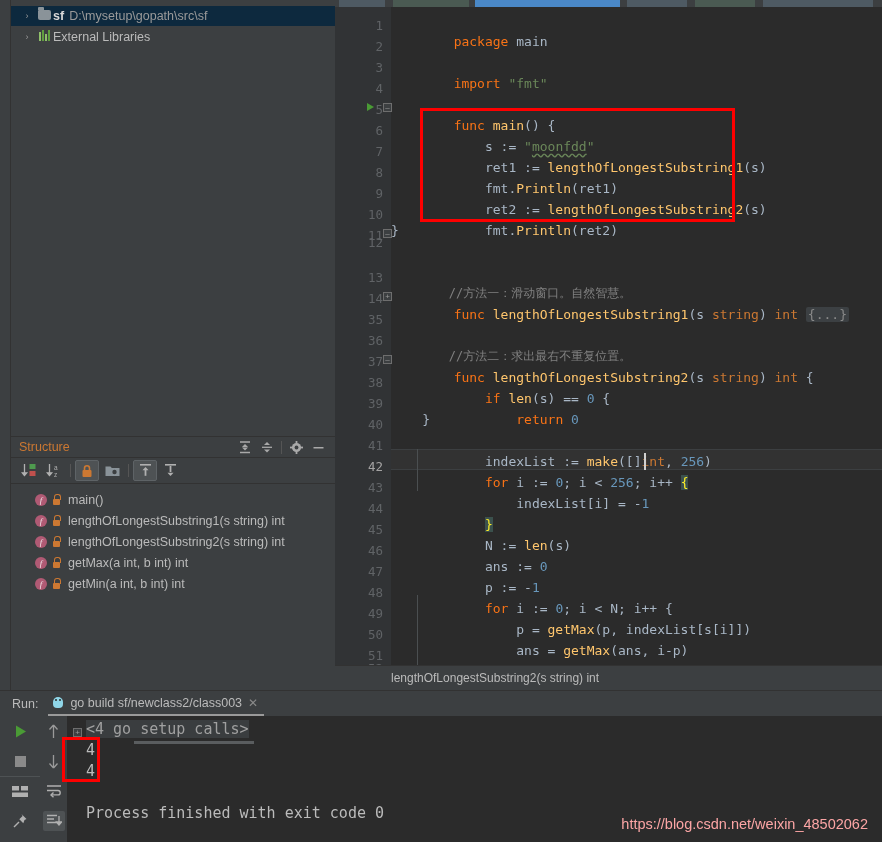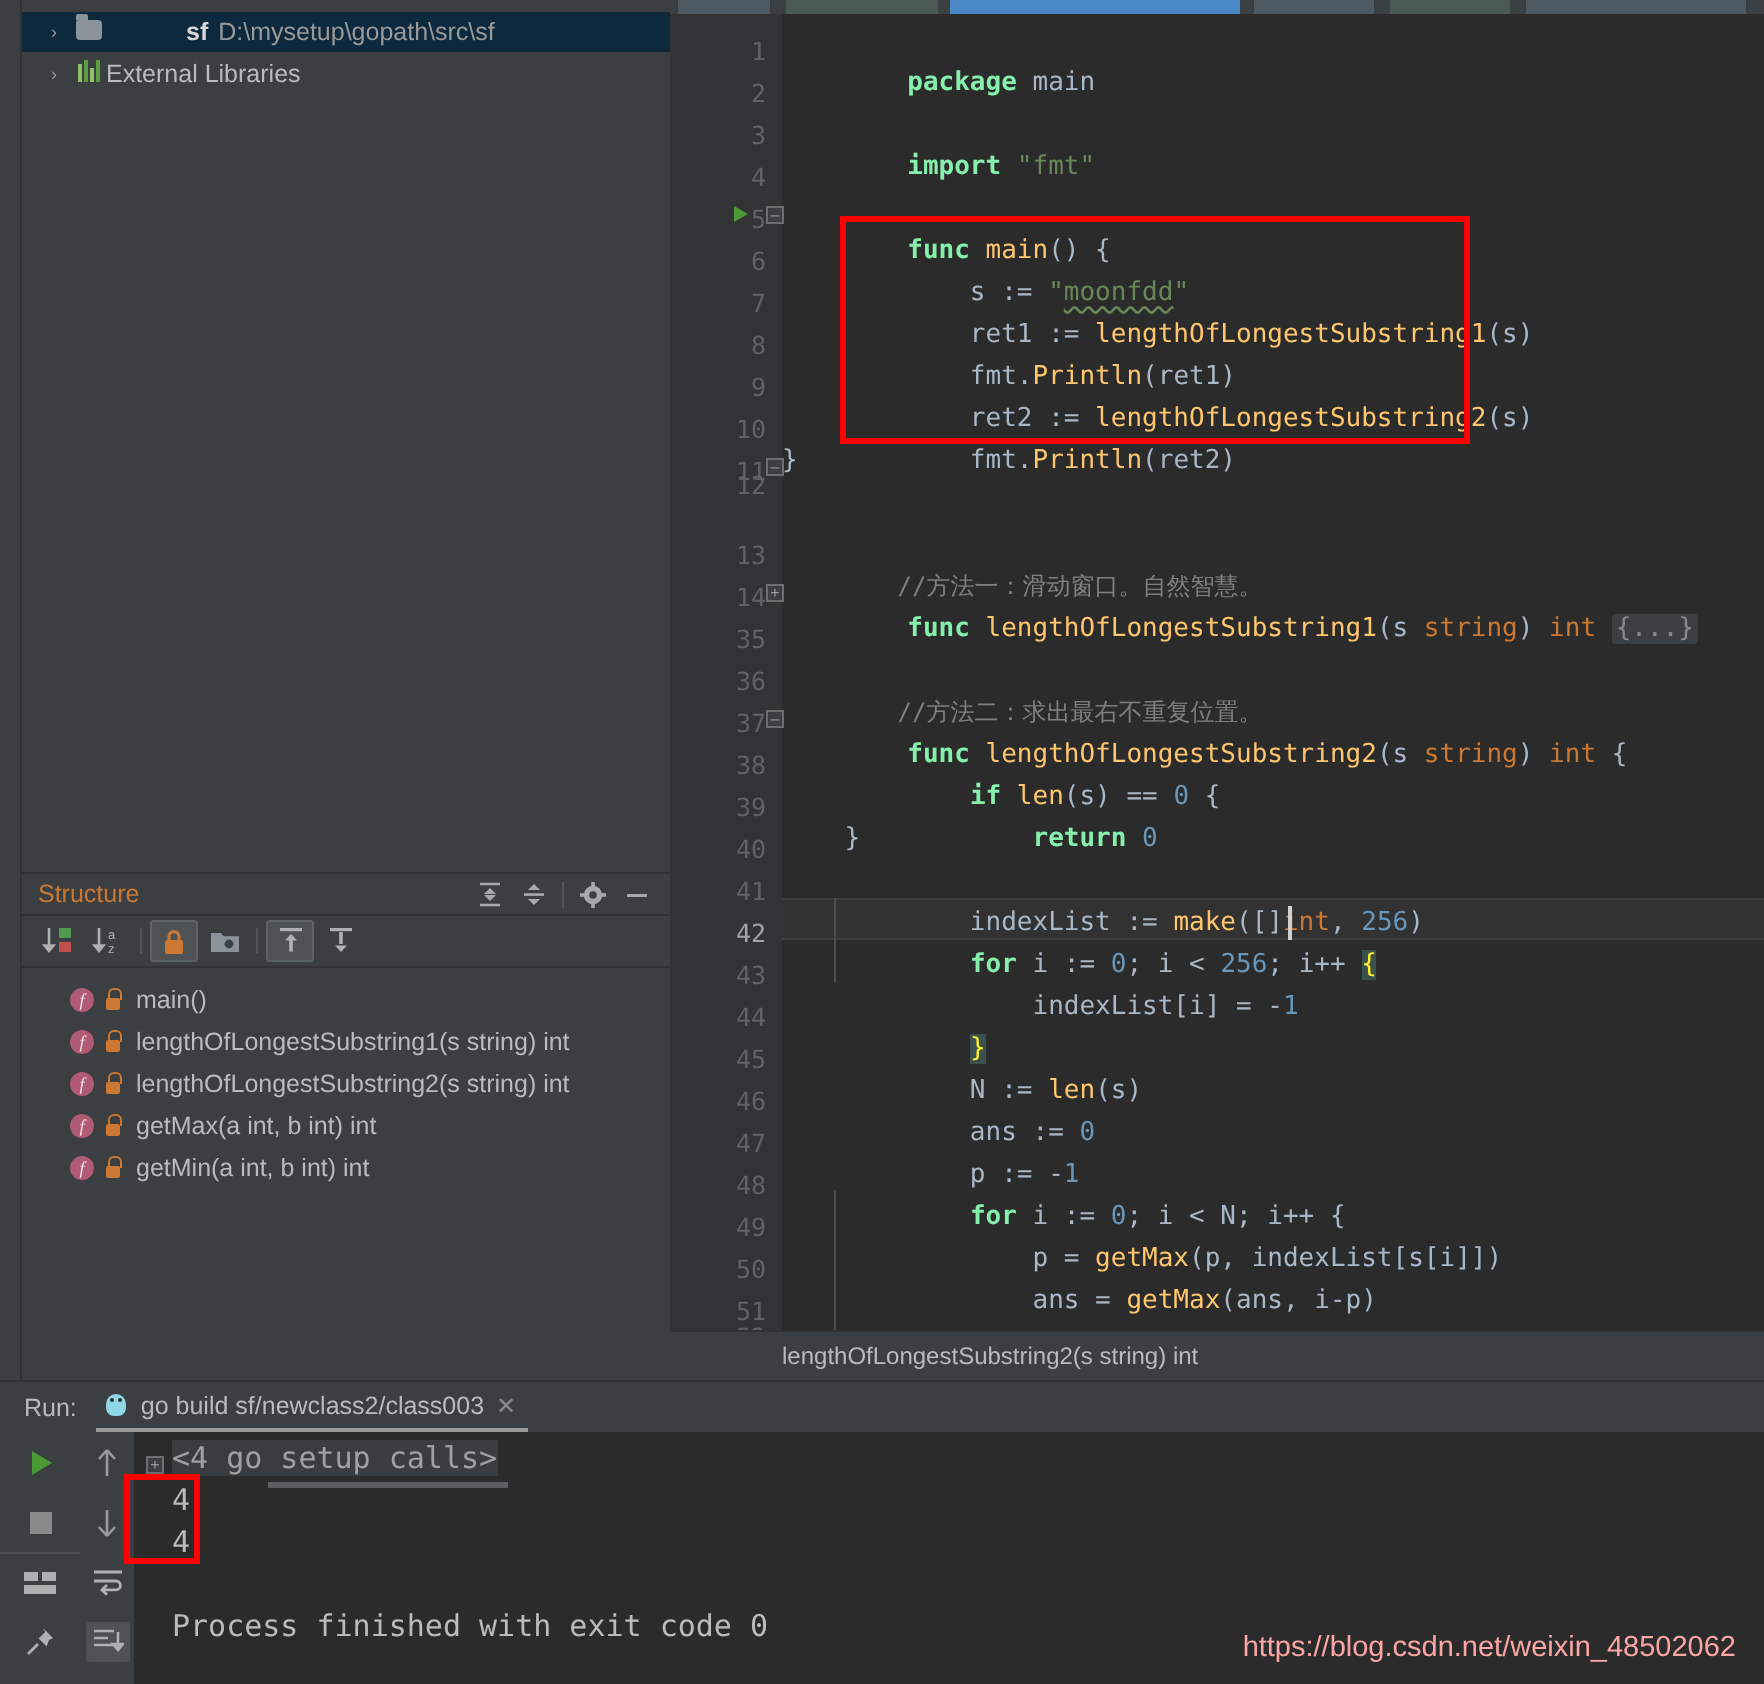--- a/index.html
+++ b/index.html
@@ -28,21 +28,21 @@
   .bars i{ width:2px; background:#6aa84f; display:block;}
   .bars i:nth-child(1){height:9px;background:#8fbf6a;}
   .bars i:nth-child(2){height:11px;background:#5f9e3f;}
   .bars i:nth-child(3){height:7px;background:#8fbf6a;}
   .bars i:nth-child(4){height:11px;background:#5f9e3f;}
   .scratch{ position:relative; width:14px; height:12px; display:inline-block;}
   .scratch::before{content:"";position:absolute;left:0;top:0;width:10px;height:11px;background:#8a9399;
     clip-path:polygon(0 0,70% 0,100% 30%,100% 100%,0 100%);}
   .scratch::after{content:"";position:absolute;right:-1px;bottom:-1px;width:8px;height:8px;
     background:#3592c4;border-radius:50%;}
-  .mod-name{ font-weight:bold; color:#d8d8d8; margin-right:5px;margin-left:40px; }
+  .mod-name{ font-weight:bold; color:#d8d8d8; margin-right:5px; }
   .mod-path{ color:#9a9a9a; }
 
   
   .struct{ position:absolute; left:11px; top:436px; width:324px; height:254px; background:#3c3f41;
     border-top:1px solid #323232; }
   .struct-hd{ height:21px; display:flex; align-items:center; padding:0 6px 0 8px;
     font-size:12.5px; color:#bbbbbb; border-bottom:1px solid #323232;}
   .struct-hd .t{ flex:1; }
   .hicon{ width:22px; height:17px; display:flex; align-items:center; justify-content:center; cursor:default;}
   .vsep{ width:1px; height:13px; background:#555; margin:0 3px;}
@@ -68,21 +68,21 @@
   .tab-active{ background:#4a88c7; }
   .gutter{ position:absolute; left:0; top:7px; width:56px; height:658px; background:#313335; }
   .gnum{ position:absolute; right:8px; font-size:12.5px; color:#606366;
     font-family:"DejaVu Sans Mono", monospace; line-height:21px; height:21px;}
   .gnum.cur{ color:#a4a3a3; }
   .code{ position:absolute; left:56px; top:7px; width:491px; height:658px; overflow:hidden;
     font-family:"DejaVu Sans Mono", monospace; font-size:13px; line-height:21px; }
   .ln{ position:absolute; left:0; height:21px; white-space:pre; color:#a9b7c6; }
   .curline{ position:absolute; left:-56px; width:547px; height:21px; background:#323232;
     border-top:1px solid #3c3f41; border-bottom:1px solid #3c3f41; }
-  .k{color:#86efac;font-weight:bold;} .s{color:#6a8759;} .n{color:#6897bb;} .f{color:#ffc66d;}
+  .k{color:#f97316;} .s{color:#6a8759;} .n{color:#6897bb;} .f{color:#ffc66d;}
   .c{color:#808080;} .t{color:#cc7832;} .pl{color:#a9b7c6;}
   .typo{ text-decoration:underline wavy #6a8759; text-underline-offset:2px; }
   .fold{ position:absolute; width:9px; height:9px; border:1px solid #6e6e6e; background:#3c3f41;
     font-size:8px; line-height:7px; text-align:center; color:#9a9a9a; }
   .indentg{ position:absolute; width:1px; background:#4b4f51; }
   .runarrow{ position:absolute; width:0;height:0;border-left:7px solid #4a9b35;
     border-top:4.5px solid transparent;border-bottom:4.5px solid transparent;}
   .ellip{ background:#3c4043; color:#8a8a8a; border-radius:2px; padding:0 2px;}
   .bracehl{ background:#3b514d; color:#ffef28; }
   .caret{ position:absolute; width:1.5px; height:17px; background:#d0d0d0; }

